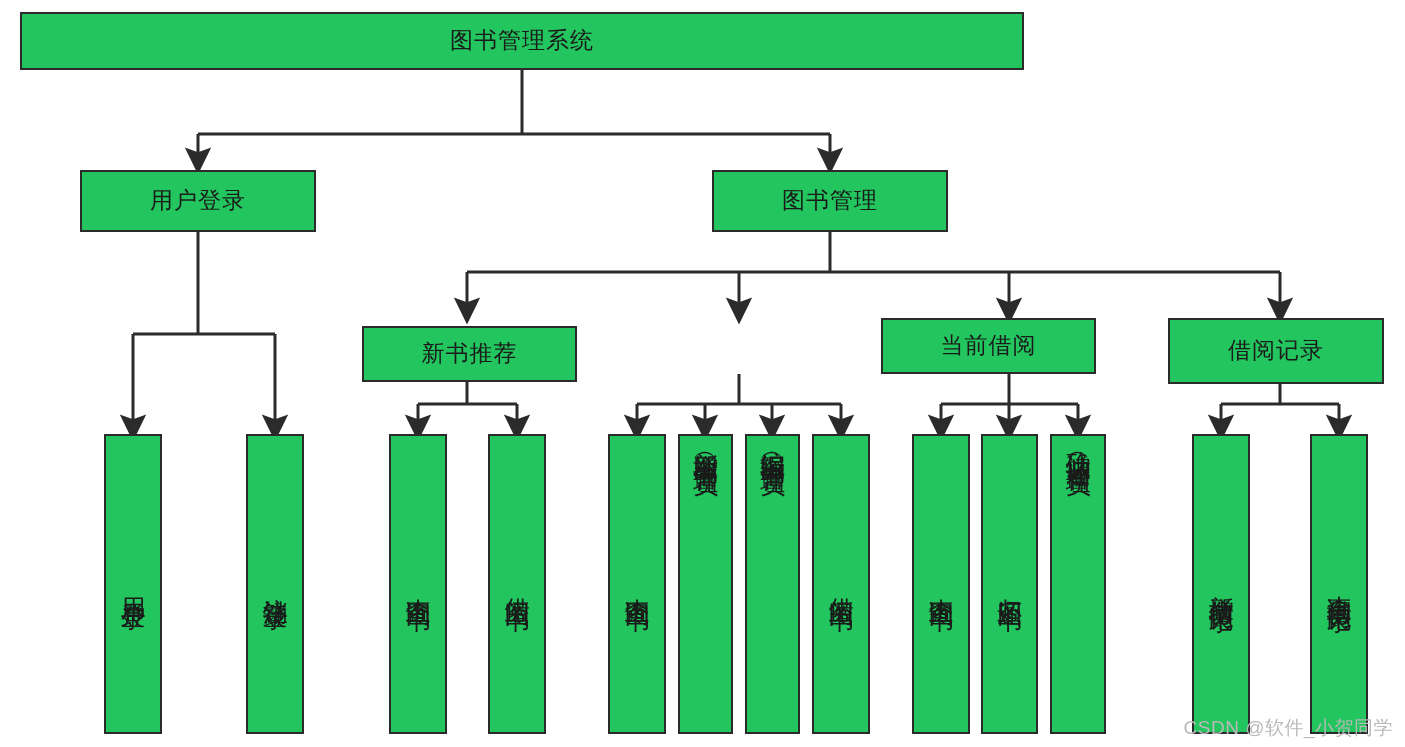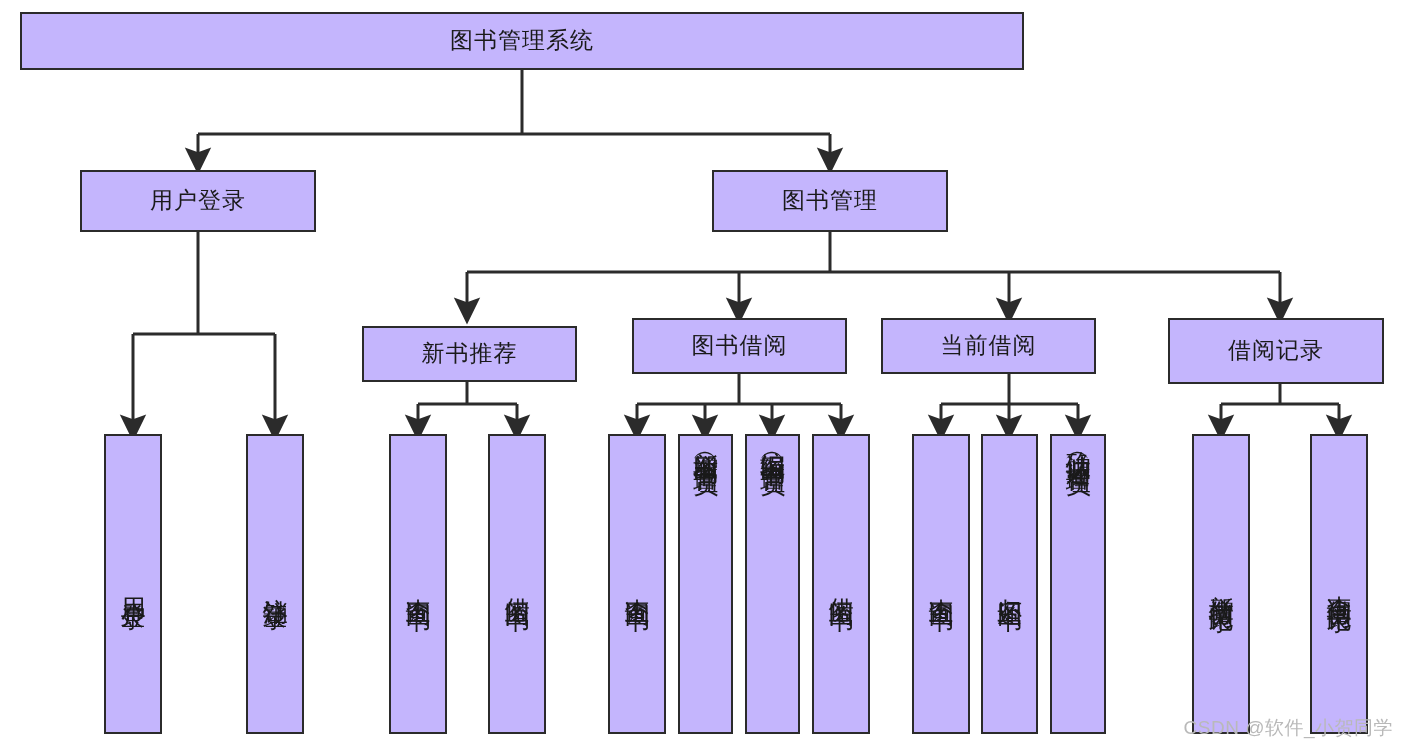--- a/index.html
+++ b/index.html
@@ -21,21 +21,21 @@
     position: absolute;
     left: 0;
     top: 0;
     width: 1405px;
     height: 747px;
   }
   .node {
     position: absolute;
     box-sizing: border-box;
     border: 2.5px solid #2b2b2b;
-    background: #c4b5fd;
+    background: #22c55e;
     display: flex;
     align-items: center;
     justify-content: center;
     color: #1a1a1a;
   }
   .node .label {
     display: block;
     line-height: 1.18;
     letter-spacing: 1px;
   }
@@ -137,23 +137,20 @@
   <div class="node h" style="left:80px; top:170px; width:236px; height:62px;">
     <span class="label">用户登录</span>
   </div>
   <div class="node h" style="left:712px; top:170px; width:236px; height:62px;">
     <span class="label">图书管理</span>
   </div>
 
   <div class="node h" style="left:362px; top:318px; width:215px; height:56px;margin-top:8px;">
     <span class="label">新书推荐</span>
   </div>
-  <div class="node h" style="left:632px; top:318px; width:215px; height:56px;">
-    <span class="label">图书借阅</span>
-  </div>
   <div class="node h" style="left:881px; top:318px; width:215px; height:56px;">
     <span class="label">当前借阅</span>
   </div>
   <div class="node h" style="left:1168px; top:318px; width:216px; height:66px;">
     <span class="label">借阅记录</span>
   </div>
 
   <div class="node v mid" style="left:104px; top:434px; width:58px; height:300px;">
     <span class="label">用户登录</span>
   </div>

